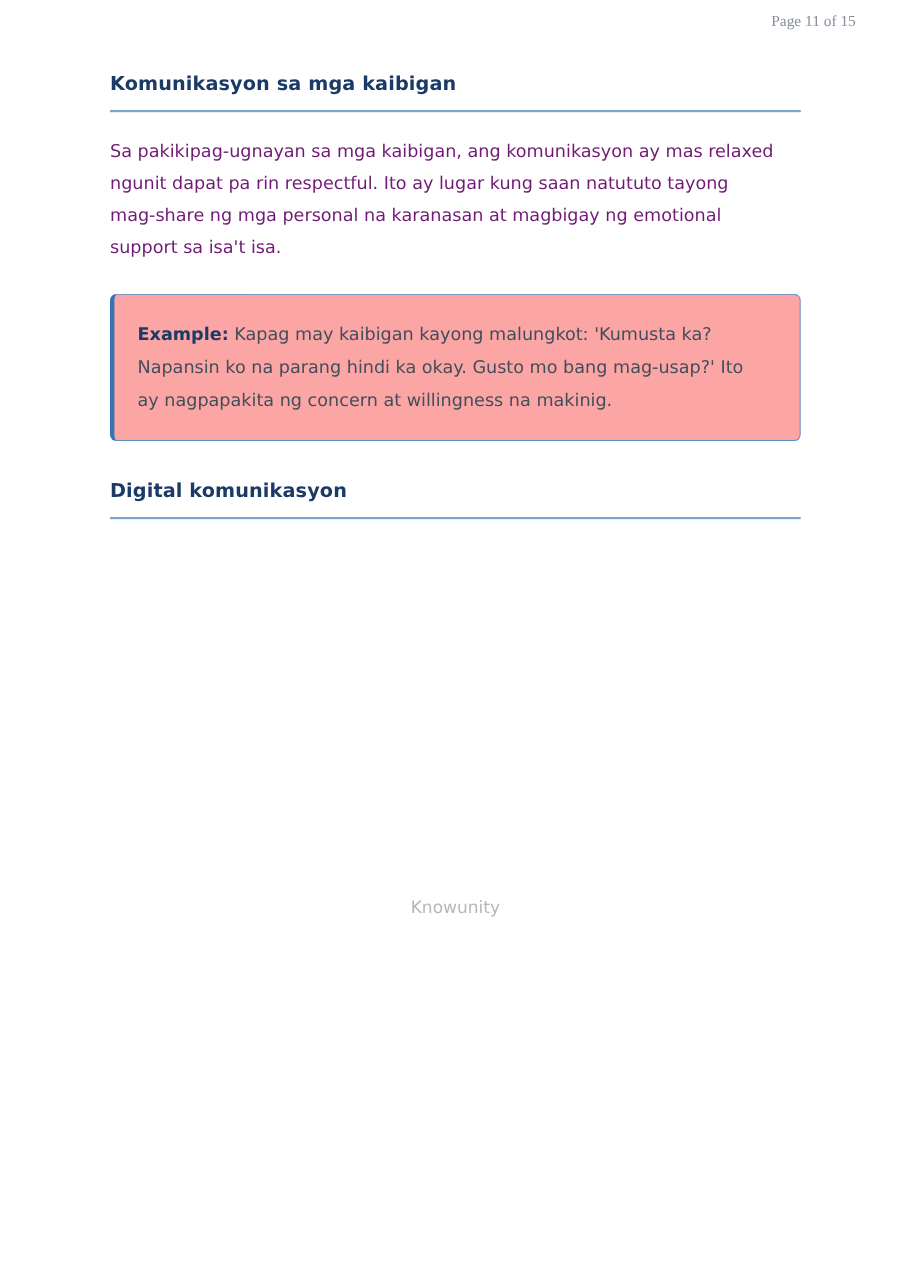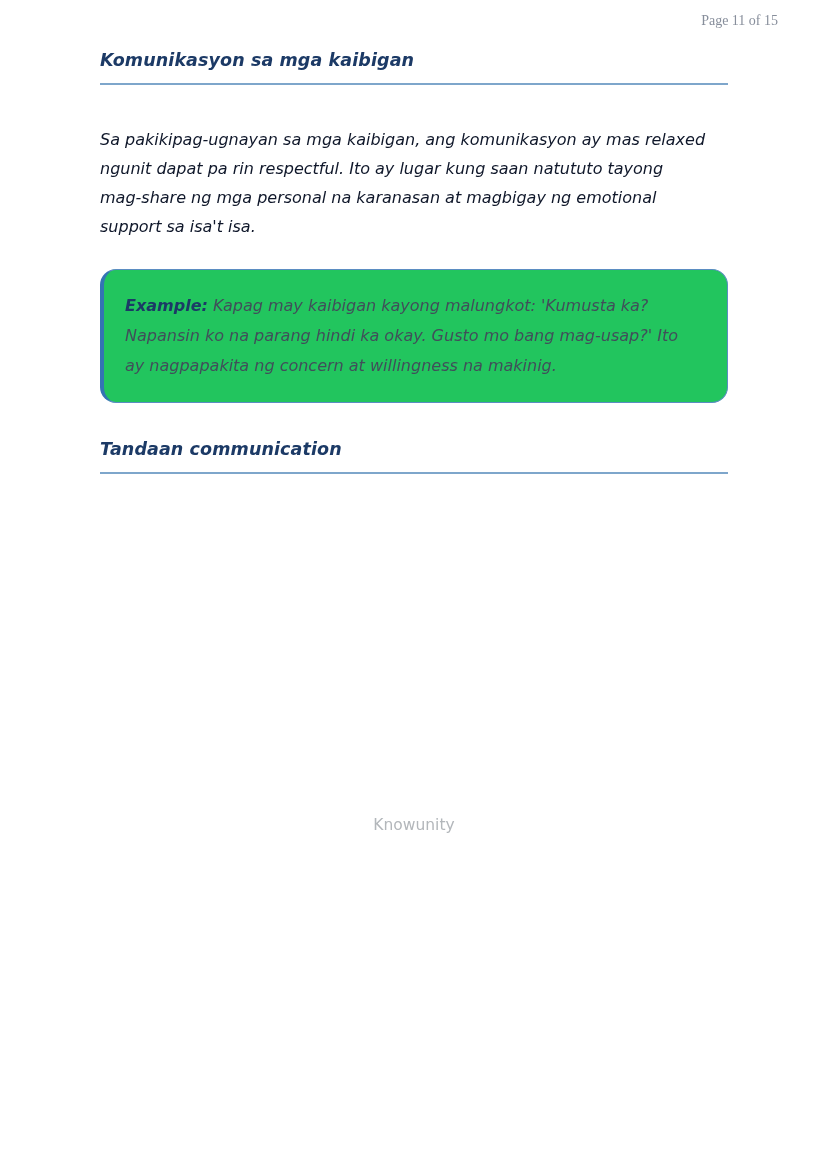--- a/index.html
+++ b/index.html
@@ -15,51 +15,50 @@
   .page-indicator {
     position: absolute;
     top: 13px;
     right: 50px;
     font-family: "Liberation Serif", serif;
     font-size: 14px;
     color: #878e9b;
   }
   .content {
     position: absolute;
-    top: 50px;
+    top: 67px;
     left: 100px;
     width: 628px;
-    font-style: italic;
   }
   .section-heading {
     font-size: 17.5px;
     font-weight: bold;
     color: #1c3a66;
     letter-spacing: 0.1px;
     padding-bottom: 13px;
     border-bottom: 2px solid #7ea6cb;
   }
   .section + .section .section-heading { margin-top: 36px; }
   .body-paragraph {
-    margin-top: 40px;
+    margin-top: 21px;
     font-size: 16px;
     line-height: 29px;
-    color: #0f172a;
+    color: #701a75;
     white-space: pre-line;
   }
   .example-box {
     margin-top: 28px;
     border: 1px solid #5b8dc2;
     border-left: 4px solid #3474b4;
-    border-radius: 16px;
+    border-radius: 6px;
     padding: 21px 24px 21px 21px;
     font-size: 16px;
     line-height: 30px;
     color: #414e5a;
-    background: #22c55e;
+    background: #fca5a5;
   }
   .example-text { white-space: pre-line; }
   .example-label {
     font-weight: bold;
     color: #1c3a66;
   }
   .footer-brand {
     position: absolute;
     bottom: 13px;
     left: 0;
@@ -85,20 +84,20 @@
 mag-share ng mga personal na karanasan at magbigay ng emotional
 support sa isa't isa.</p>
       <div class="example-box">
         <span class="example-text"><span class="example-label">Example:</span> <span>Kapag may kaibigan kayong malungkot: 'Kumusta ka?
 Napansin ko na parang hindi ka okay. Gusto mo bang mag-usap?' Ito
 ay nagpapakita ng concern at willingness na makinig.</span></span>
       </div>
     </section>
 
     <section class="section">
-      <h2 class="section-heading">Tandaan communication</h2>
+      <h2 class="section-heading">Digital komunikasyon</h2>
     </section>
 
   </div>
 
   <div class="footer-brand">Knowunity</div>
 
 </div>
 
 </body></html>

